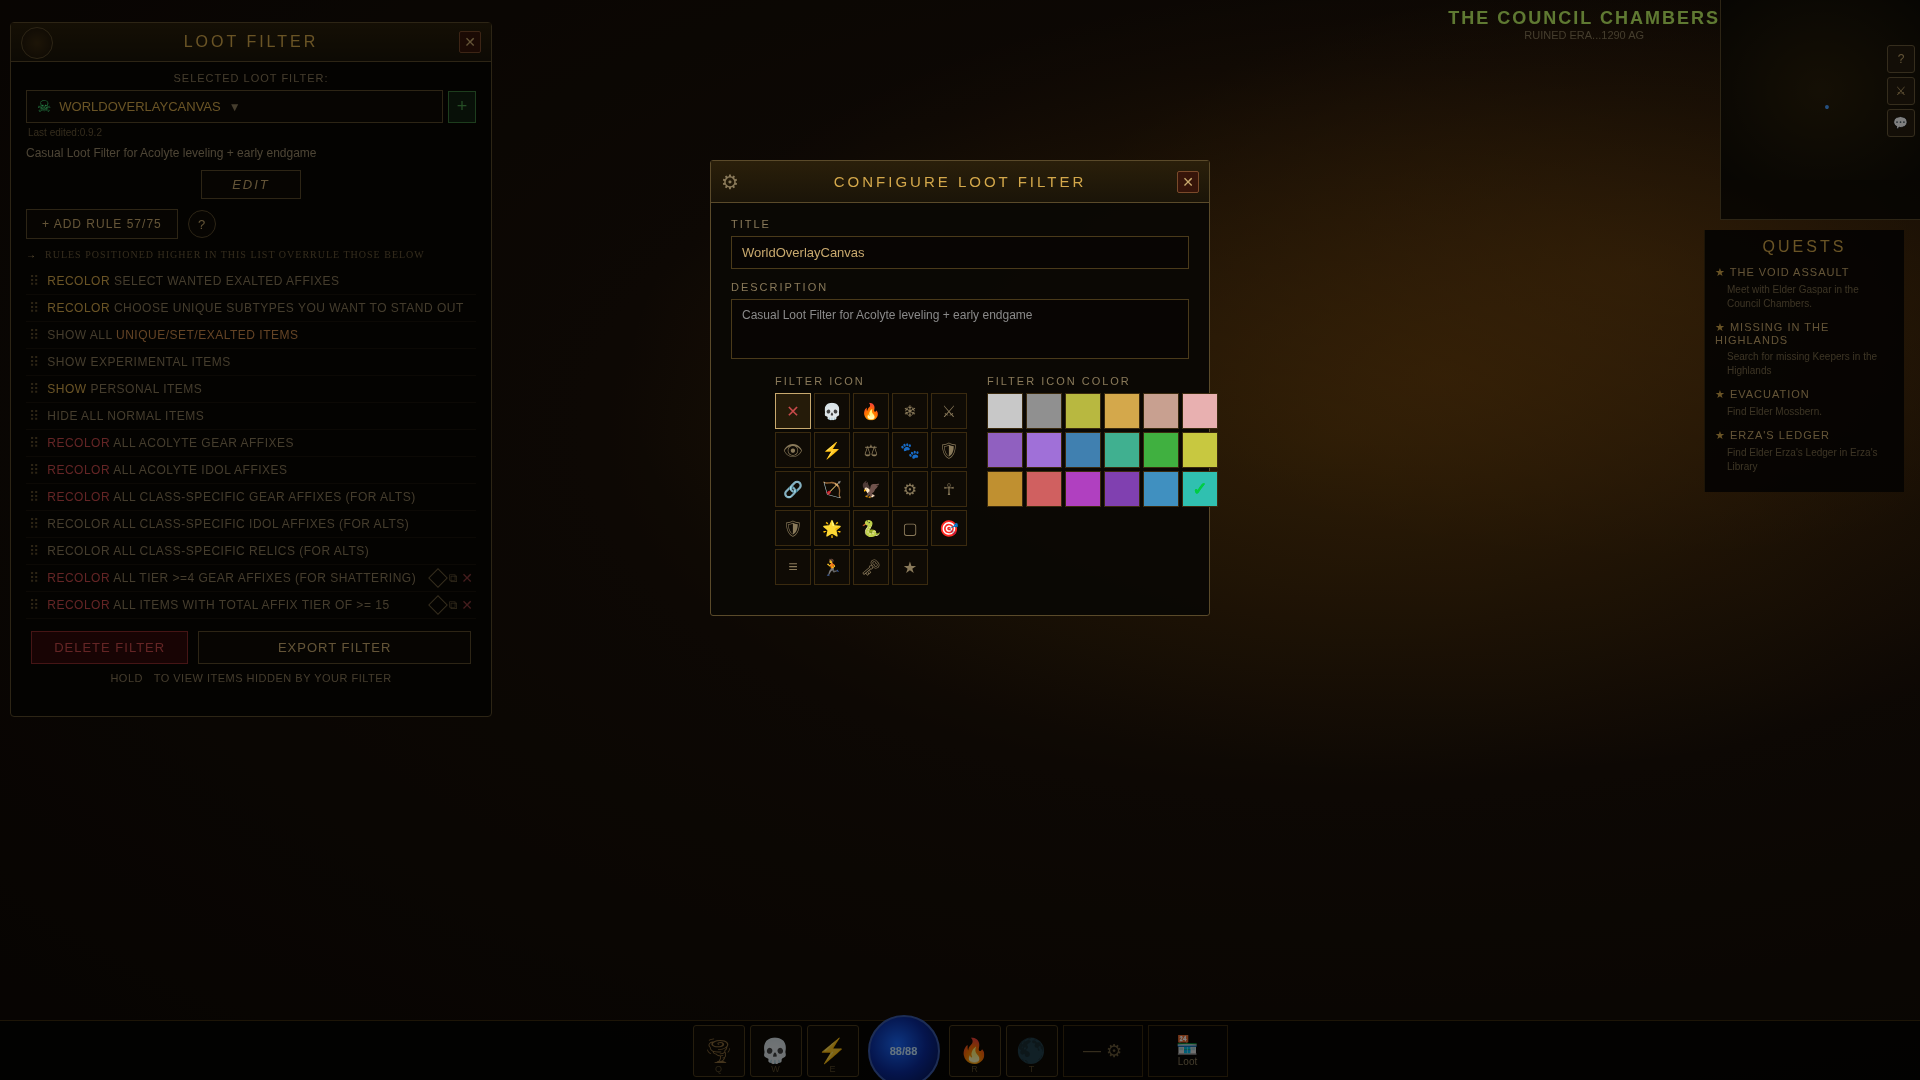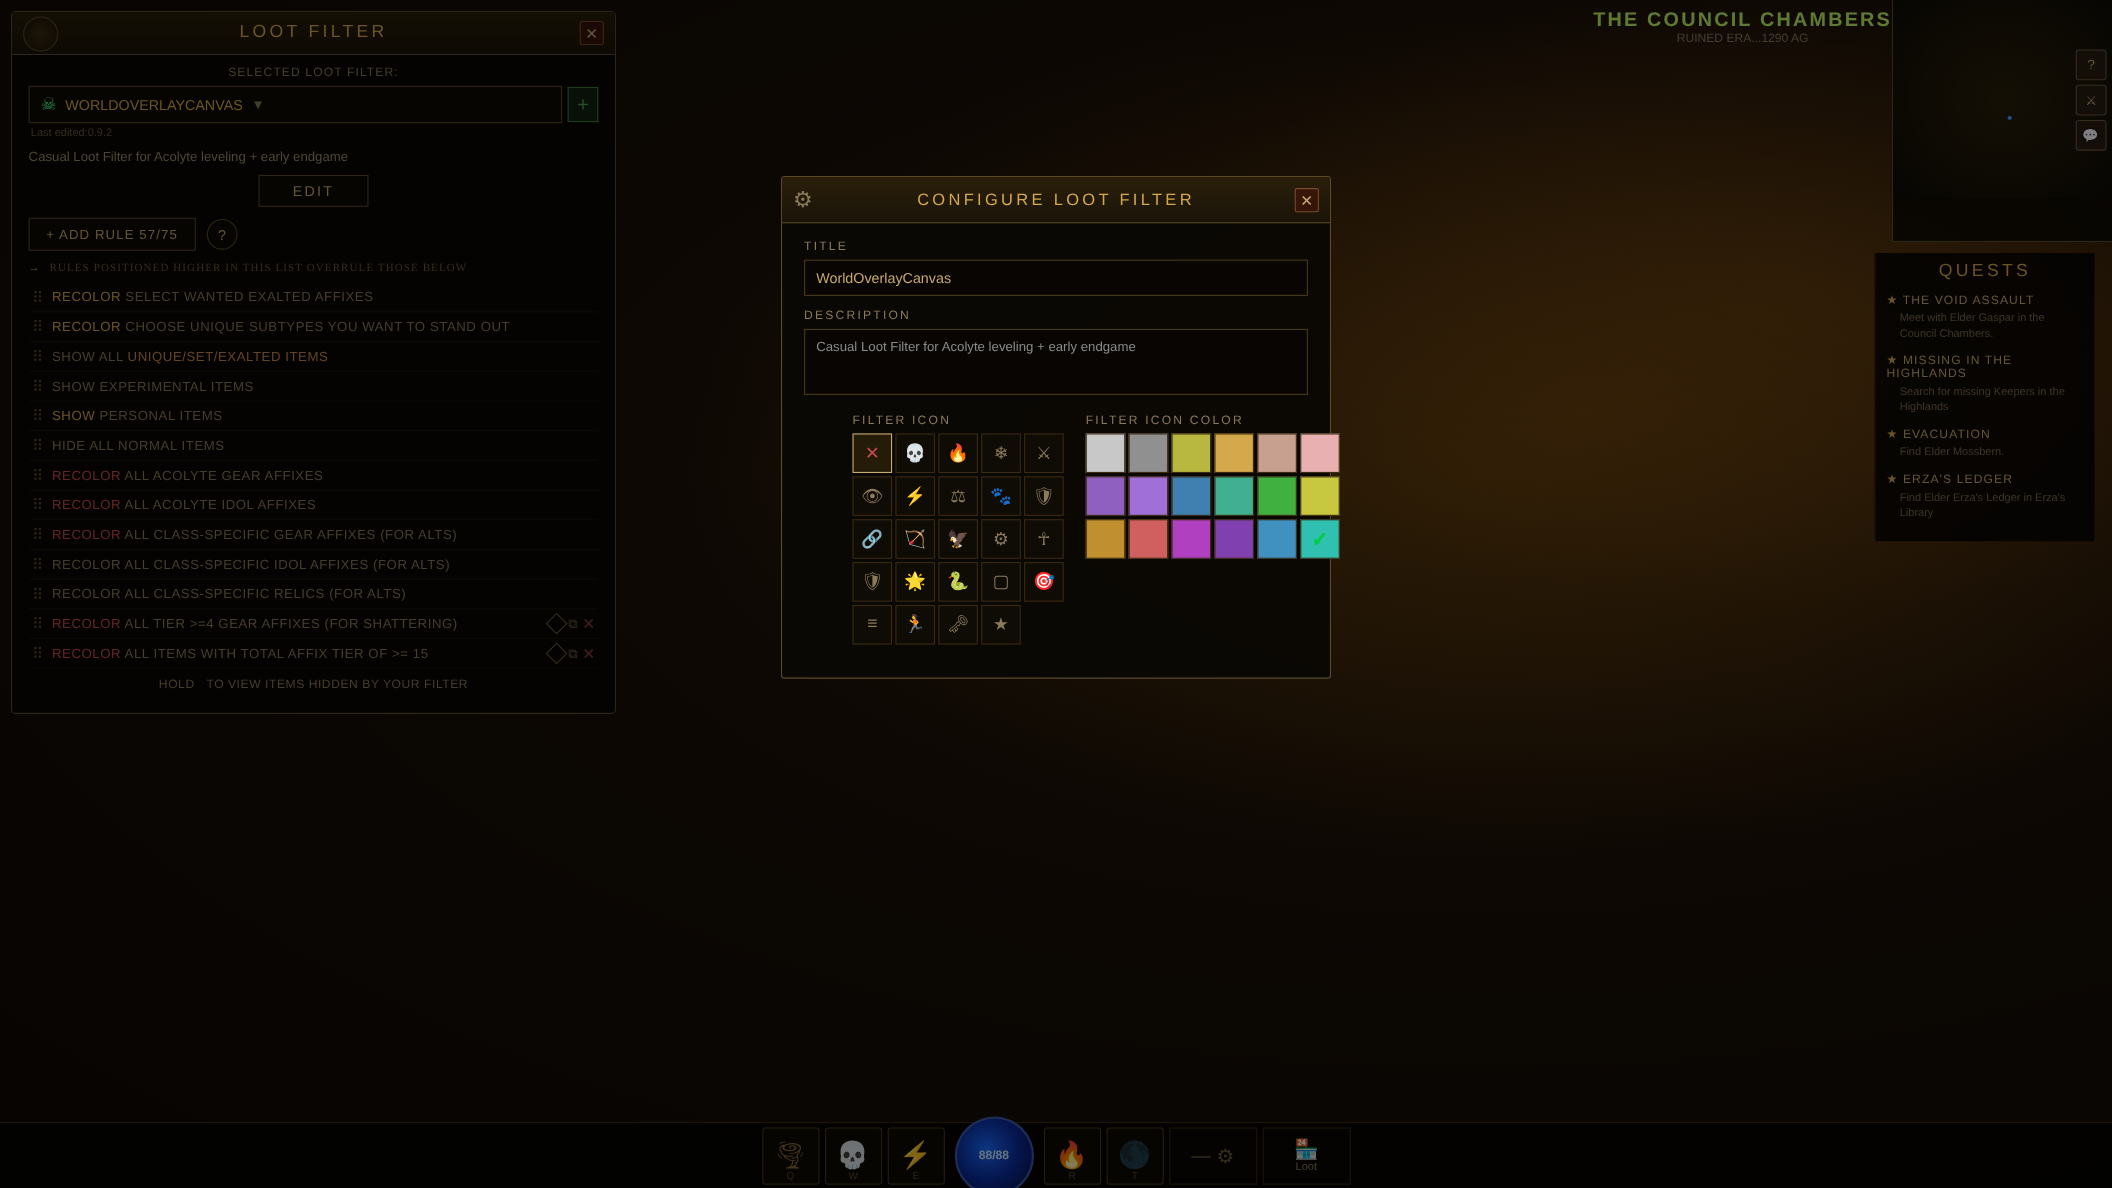--- a/index.html
+++ b/index.html
@@ -110,28 +110,28 @@
       align-items: center;
       justify-content: center;
       color: #c8a96e;
       font-size: 12px;
       cursor: pointer;
     }
 
     
     .loot-filter-panel {
       position: absolute;
-      top: 10px;
+      top: 22px;
       left: 10px;
-      width: 550px;
+      width: 482px;
       background: rgba(8,6,3,0.95);
       border: 1px solid #5a4a2a;
       border-radius: 4px;
       z-index: 10;
-      padding-bottom: 10px;
+      padding-bottom: 22px;
     }
 
     .panel-header {
       background: linear-gradient(180deg, #2a1f0a 0%, #1a1408 100%);
       border-bottom: 1px solid #5a4a2a;
       padding: 10px 20px;
       display: flex;
       align-items: center;
       justify-content: center;
       position: relative;
@@ -252,20 +252,21 @@
     .edit-btn {
       display: block;
       margin: 0 auto 10px;
       background: rgba(15,12,6,0.9);
       border: 1px solid #5a4a2a;
       color: #c8a96e;
       padding: 6px 30px;
       font-size: 13px;
       letter-spacing: 2px;
       cursor: pointer;
+      font-style: italic;
     }
 
     .add-rule-row {
       display: flex;
       align-items: center;
       gap: 10px;
       margin-bottom: 10px;
     }
 
     .add-rule-btn {
@@ -876,20 +877,24 @@
         <span class="rule-drag">⠿</span>
         <span class="rule-text"><span class="highlight-red">RECOLOR</span> ALL ITEMS WITH TOTAL AFFIX TIER OF &gt;= 15</span>
         <div class="rule-badges">
           <div class="rule-badge-diamond"></div>
           <span class="rule-badge-copy">⧉</span>
           <span class="rule-badge-delete">✕</span>
         </div>
       </li>
     </ul>
 
+    <div class="bottom-buttons">
+      <button class="delete-filter-btn">DELETE FILTER</button>
+      <button class="export-filter-btn">EXPORT FILTER</button>
+    </div>
 
     <div class="hold-text">
       <span>HOLD</span>
       &nbsp;&nbsp;<span>TO VIEW ITEMS HIDDEN BY YOUR FILTER</span>
     </div>
   </div>
 </div>
 
 <div class="modal-overlay">
   <div class="configure-modal">

